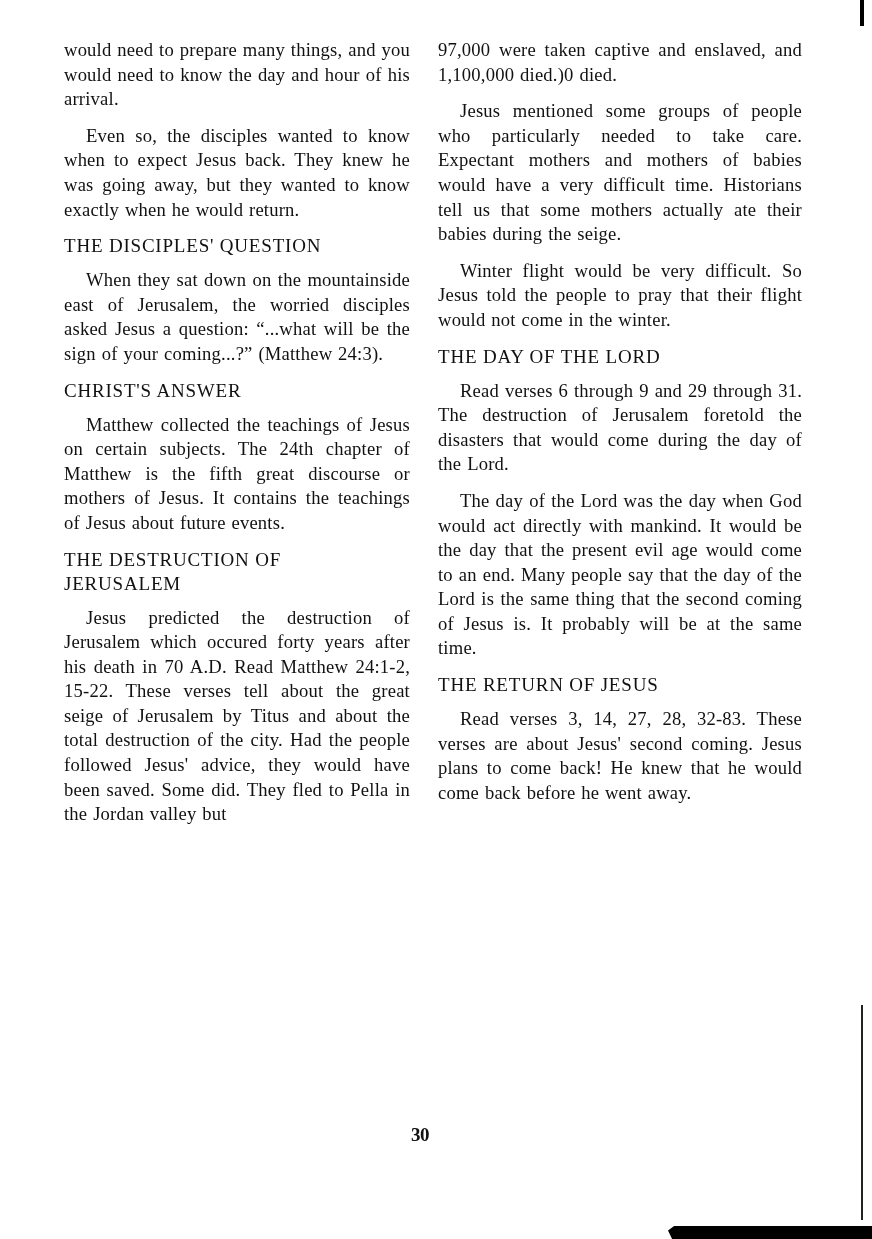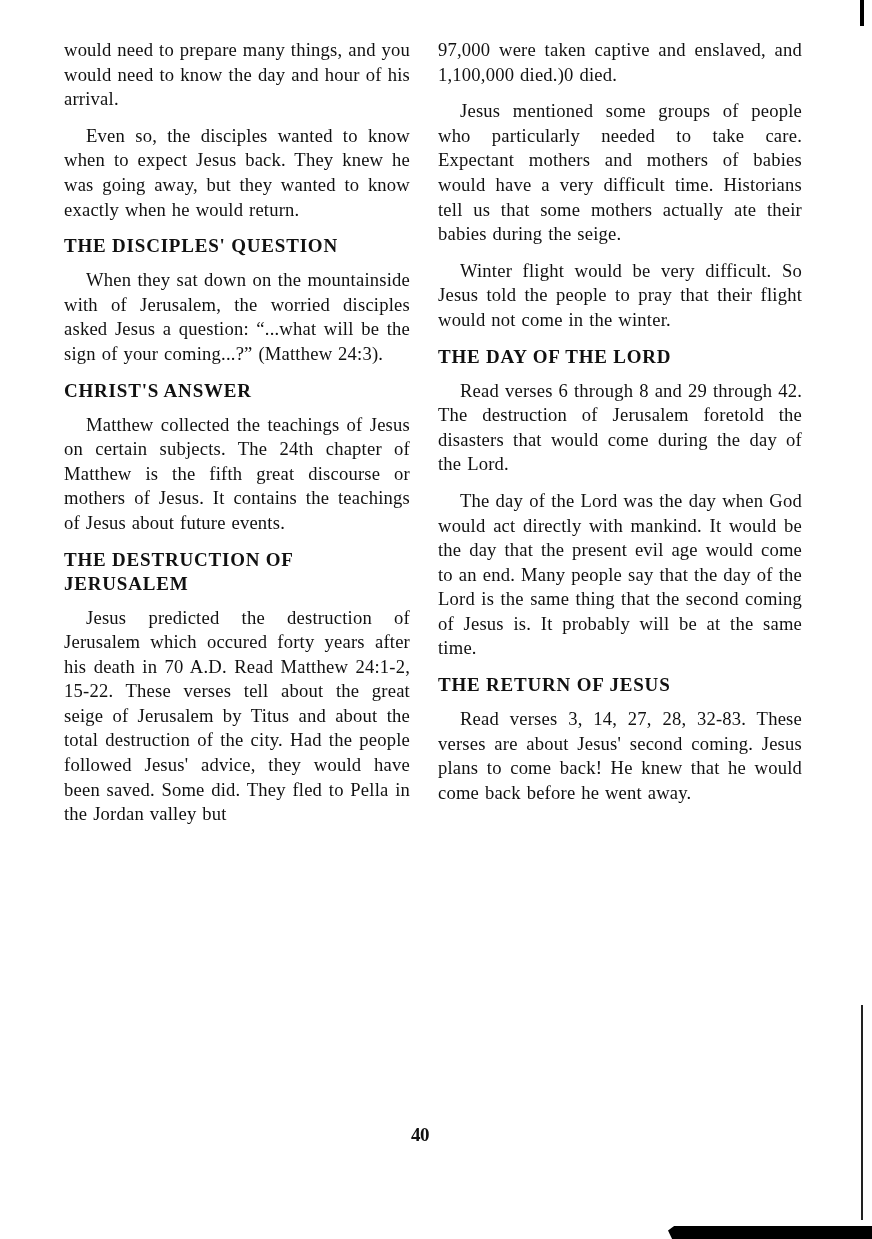--- a/index.html
+++ b/index.html
@@ -32,21 +32,21 @@
       line-height: 24.6px;
       margin: 0 0 12px 0;
       text-align: justify;
       text-indent: 0;
       letter-spacing: 0.2px;
       word-spacing: 1px;
     }
     .para.indent { text-indent: 22px; }
     .heading {
       font-family: "Liberation Serif", "DejaVu Serif", serif;
-      font-weight: bold;
+      font-weight: normal;
       font-size: 19px;
       line-height: 24px;
       letter-spacing: 0.8px;
       margin: 0 0 10px 0;
       text-transform: uppercase;
     }
     .page-number {
       position: absolute;
       left: 411px;
       top: 1124px;
@@ -84,36 +84,36 @@
   </style>
 </head>
 <body>
 
 <div class="page">
 
   <div class="column col-left">
     <p class="para">would need to prepare many things, and you would need to know the day and hour of his arrival.</p>
     <p class="para indent">Even so, the disciples wanted to know when to expect Jesus back. They knew he was going away, but they wanted to know exactly when he would return.</p>
     <h2 class="heading">THE DISCIPLES' QUESTION</h2>
-    <p class="para indent">When they sat down on the mountainside with of Jerusalem, the worried disciples asked Jesus a question: “...what will be the sign of your coming...?” (Matthew 24:3).</p>
+    <p class="para indent">When they sat down on the mountainside east of Jerusalem, the worried disciples asked Jesus a question: “...what will be the sign of your coming...?” (Matthew 24:3).</p>
     <h2 class="heading">CHRIST'S ANSWER</h2>
     <p class="para indent">Matthew collected the teachings of Jesus on certain subjects. The 24th chapter of Matthew is the fifth great discourse or mothers of Jesus. It contains the teachings of Jesus about future events.</p>
     <h2 class="heading" style="width:260px;">THE DESTRUCTION OF JERUSALEM</h2>
     <p class="para indent">Jesus predicted the destruction of Jerusalem which occured forty years after his death in 70 A.D. Read Matthew 24:1-2, 15-22. These verses tell about the great seige of Jerusalem by Titus and about the total destruction of the city. Had the people followed Jesus' advice, they would have been saved. Some did. They fled to Pella in the Jordan valley but</p>
   </div>
 
   <div class="column col-right">
     <p class="para">97,000 were taken captive and enslaved, and 1,100,000 died.)0 died.</p>
     <p class="para indent">Jesus mentioned some groups of people who particularly needed to take care. Expectant mothers and mothers of babies would have a very difficult time. Historians tell us that some mothers actually ate their babies during the seige.</p>
     <p class="para indent">Winter flight would be very difficult. So Jesus told the people to pray that their flight would not come in the winter.</p>
     <h2 class="heading">THE DAY OF THE LORD</h2>
-    <p class="para indent">Read verses 6 through 8 and 29 through 42. The destruction of Jerusalem foretold the disasters that would come during the day of the Lord.</p>
+    <p class="para indent">Read verses 6 through 9 and 29 through 31. The destruction of Jerusalem foretold the disasters that would come during the day of the Lord.</p>
     <p class="para indent">The day of the Lord was the day when God would act directly with mankind. It would be the day that the present evil age would come to an end. Many people say that the day of the Lord is the same thing that the second coming of Jesus is. It probably will be at the same time.</p>
     <h2 class="heading">THE RETURN OF JESUS</h2>
     <p class="para indent">Read verses 3, 14, 27, 28, 32-83. These verses are about Jesus' second coming. Jesus plans to come back! He knew that he would come back before he went away.</p>
   </div>
 
-  <div class="page-number">40</div>
+  <div class="page-number">30</div>
 
   <div class="scan-mark-top"></div>
   <div class="scan-edge-right"></div>
   <div class="scan-bar-bottom"></div>
 </div>
 
 </body></html>

